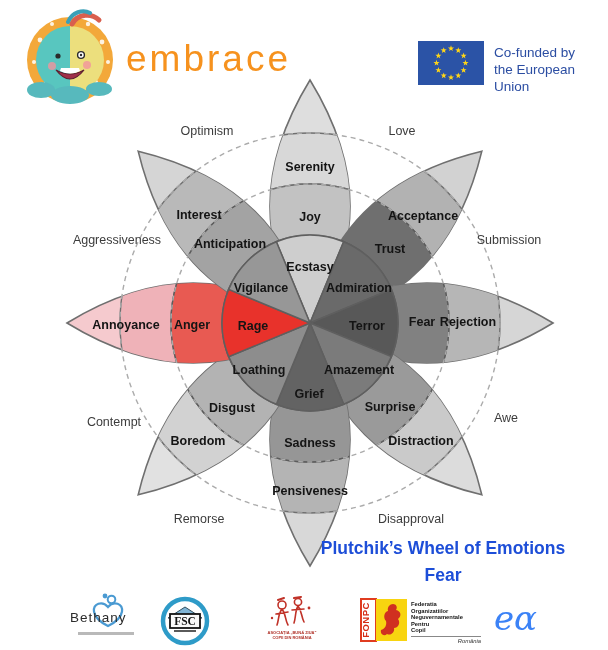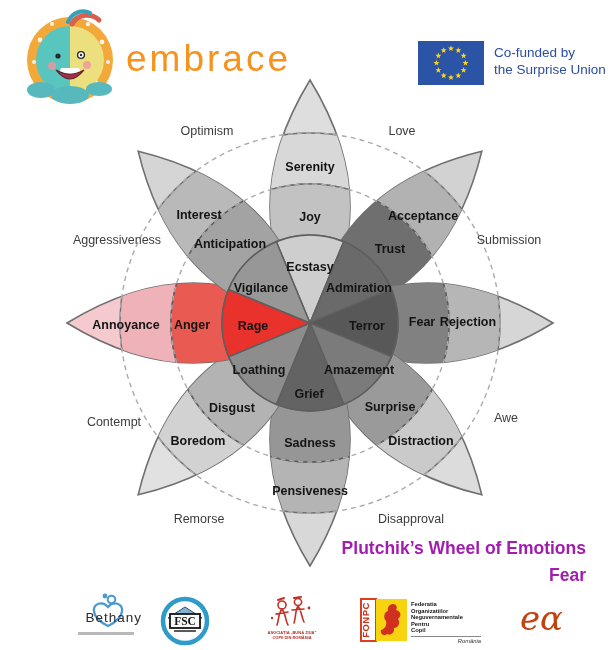--- a/index.html
+++ b/index.html
@@ -9,34 +9,34 @@
   
   #brand{left:126px;top:38px;font-size:37px;font-weight:normal;color:#f6921e;
          letter-spacing:3px;}
   #eu-text{left:494px;top:44px;font-size:13.5px;line-height:17px;font-weight:normal;
            color:#2b4da2;}
   
   #wheel{left:0;top:0;}
   .plbl{font-size:12.5px;font-weight:bold;fill:#141414;}
   .olbl{font-size:12.5px;fill:#3c3c3c;}
   
-  #caption{left:300px;top:535px;width:286px;text-align:right;color:#a21caf;
+  #caption{left:300px;top:535px;width:286px;text-align:center;color:#1d4ed8;
            font-weight:bold;font-size:17.5px;line-height:27px;}
   
-  #bethany-name{left:70px;top:610px;width:72px;text-align:right;font-size:13.5px;
+  #bethany-name{left:70px;top:610px;width:72px;text-align:left;font-size:13.5px;
                 color:#2b2b2b;letter-spacing:1px;}
   #bethany-sub{left:78px;top:632px;width:56px;height:3px;background:#b9b9b9;}
   #assoc-text{left:258px;top:630px;width:68px;text-align:center;font-size:4px;
               line-height:5px;color:#b03128;font-weight:bold;}
   #fonpc-text{left:411px;top:601px;width:70px;font-size:5.8px;line-height:6.6px;
               font-weight:bold;color:#141414;}
   #fonpc-country{margin-top:2px;border-top:1px solid #888;padding-top:1px;
                  text-align:right;font-style:italic;font-weight:normal;color:#333;}
-  #ea-sign{left:520px;top:598px;font-family:"DejaVu Serif","Liberation Serif",serif;
-           font-style:italic;font-size:34px;color:#c2410c;}
+  #ea-sign{left:494px;top:598px;font-family:"DejaVu Serif","Liberation Serif",serif;
+           font-style:italic;font-size:34px;color:#3b82f6;}
 </style>
 </head>
 <body>
 
 <svg class="abs" id="embrace-icon" style="left:20px;top:8px" width="100" height="96" viewBox="0 0 100 96">
   <circle cx="50" cy="52" r="43" fill="#f3a83a"></circle>
   <g fill="#ffffff" opacity="0.85">
     <circle cx="20" cy="32" r="2.4"></circle>
       <circle cx="32" cy="16" r="2"></circle>
     <circle cx="68" cy="16" r="2.2"></circle>
@@ -80,21 +80,21 @@
     <use href="#eustar" transform="translate(25.7,34.6)"></use>
     <use href="#eustar" transform="translate(20.4,29.2)"></use>
     <use href="#eustar" transform="translate(18.5,22)"></use>
     <use href="#eustar" transform="translate(20.4,14.8)"></use>
     <use href="#eustar" transform="translate(25.7,9.4)"></use>
   </g>
 </svg>
 
 <div class="abs" id="eu-text">
   <div>Co-funded by</div>
-  <div>the Surprise Union</div>
+  <div>the European Union</div>
 </div>
 
 <svg class="abs" id="wheel" width="608" height="650" viewBox="0 0 608 650">
   <defs>
     <clipPath id="lensClip" clipPathUnits="userSpaceOnUse">
       <path d="M0 0 Q112 80 243 0 Q112 -80 0 0 Z"></path>
     </clipPath>
   </defs>
 
   <g transform="translate(310,323) rotate(-90)">

